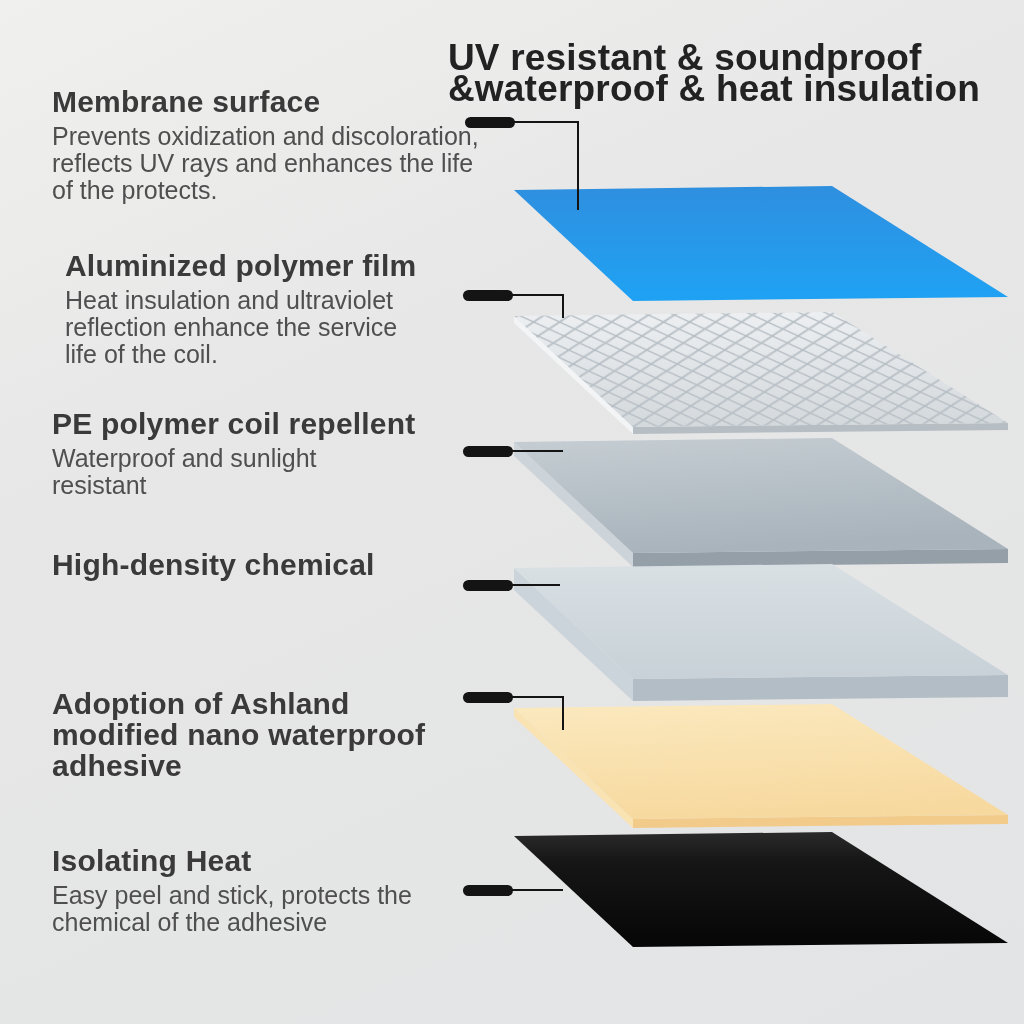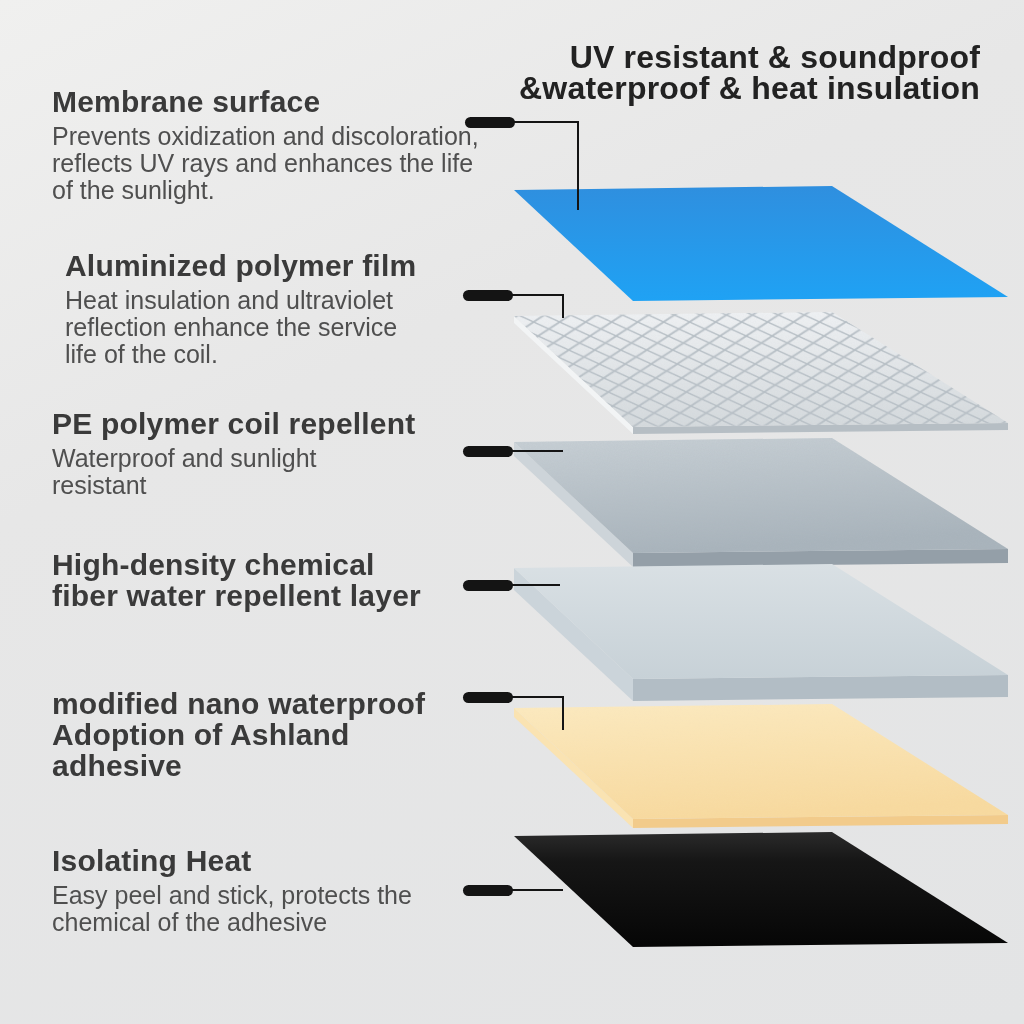--- a/index.html
+++ b/index.html
@@ -4,22 +4,22 @@
 <style>
   html,body{margin:0;padding:0;}
   body{
     width:1024px;height:1024px;overflow:hidden;position:relative;
     background:linear-gradient(155deg,#f0f0ef 0%,#e7e7e7 35%,#e3e4e5 100%);
     font-family:"Liberation Sans","DejaVu Sans",sans-serif;
   }
   .canvas{position:absolute;inset:0;}
   svg.diagram{position:absolute;left:0;top:0;}
   .header{
-    position:absolute;top:42px;right:44px;text-align:right;
-    font-size:32px;font-weight:700;color:#222;line-height:31px;letter-spacing:.2px;
+    position:absolute;top:42px;right:44px;text-align:left;
+    font-size:37px;font-weight:700;color:#222;line-height:31px;letter-spacing:.2px;
   }
   .sec{position:absolute;left:52px;}
   .sec .hl{font-size:30px;font-weight:700;color:#3a3a3a;line-height:31px;letter-spacing:.2px;white-space:nowrap;}
   .sec .bl{font-size:25px;font-weight:400;color:#4f4f4f;line-height:27px;white-space:nowrap;}
   .sec .body{margin-top:6px;}
   .sec-1{top:86px;}
   .sec-2{top:250px;margin-left:13px;}
   .sec-3{top:408px;}
   .sec-4{top:549px;}
   .sec-5{top:688px;}
@@ -35,21 +35,21 @@
     <div>&amp;waterproof &amp; heat insulation</div>
   </div>
 
   <section class="sec sec-1">
     <div class="h">
       <div class="hl">Membrane surface</div>
     </div>
     <div class="body">
       <div class="bl">Prevents oxidization and discoloration,</div>
       <div class="bl">reflects UV rays and enhances the life</div>
-      <div class="bl">of the sunlight.</div>
+      <div class="bl">of the protects.</div>
     </div>
   </section>
 
   <section class="sec sec-2">
     <div class="h">
       <div class="hl">Aluminized polymer film</div>
     </div>
     <div class="body">
       <div class="bl">Heat insulation and ultraviolet</div>
       <div class="bl">reflection enhance the service</div>
@@ -63,28 +63,27 @@
     </div>
     <div class="body">
       <div class="bl">Waterproof and sunlight</div>
       <div class="bl">resistant</div>
     </div>
   </section>
 
   <section class="sec sec-4">
     <div class="h">
       <div class="hl">High-density chemical</div>
-      <div class="hl">fiber water repellent layer</div>
     </div>
   </section>
 
   <section class="sec sec-5">
     <div class="h">
+      <div class="hl">Adoption of Ashland</div>
       <div class="hl">modified nano waterproof</div>
-      <div class="hl">Adoption of Ashland</div>
       <div class="hl">adhesive</div>
     </div>
   </section>
 
   <section class="sec sec-6">
     <div class="h">
       <div class="hl">Isolating Heat</div>
     </div>
     <div class="body">
       <div class="bl">Easy peel and stick, protects the</div>

